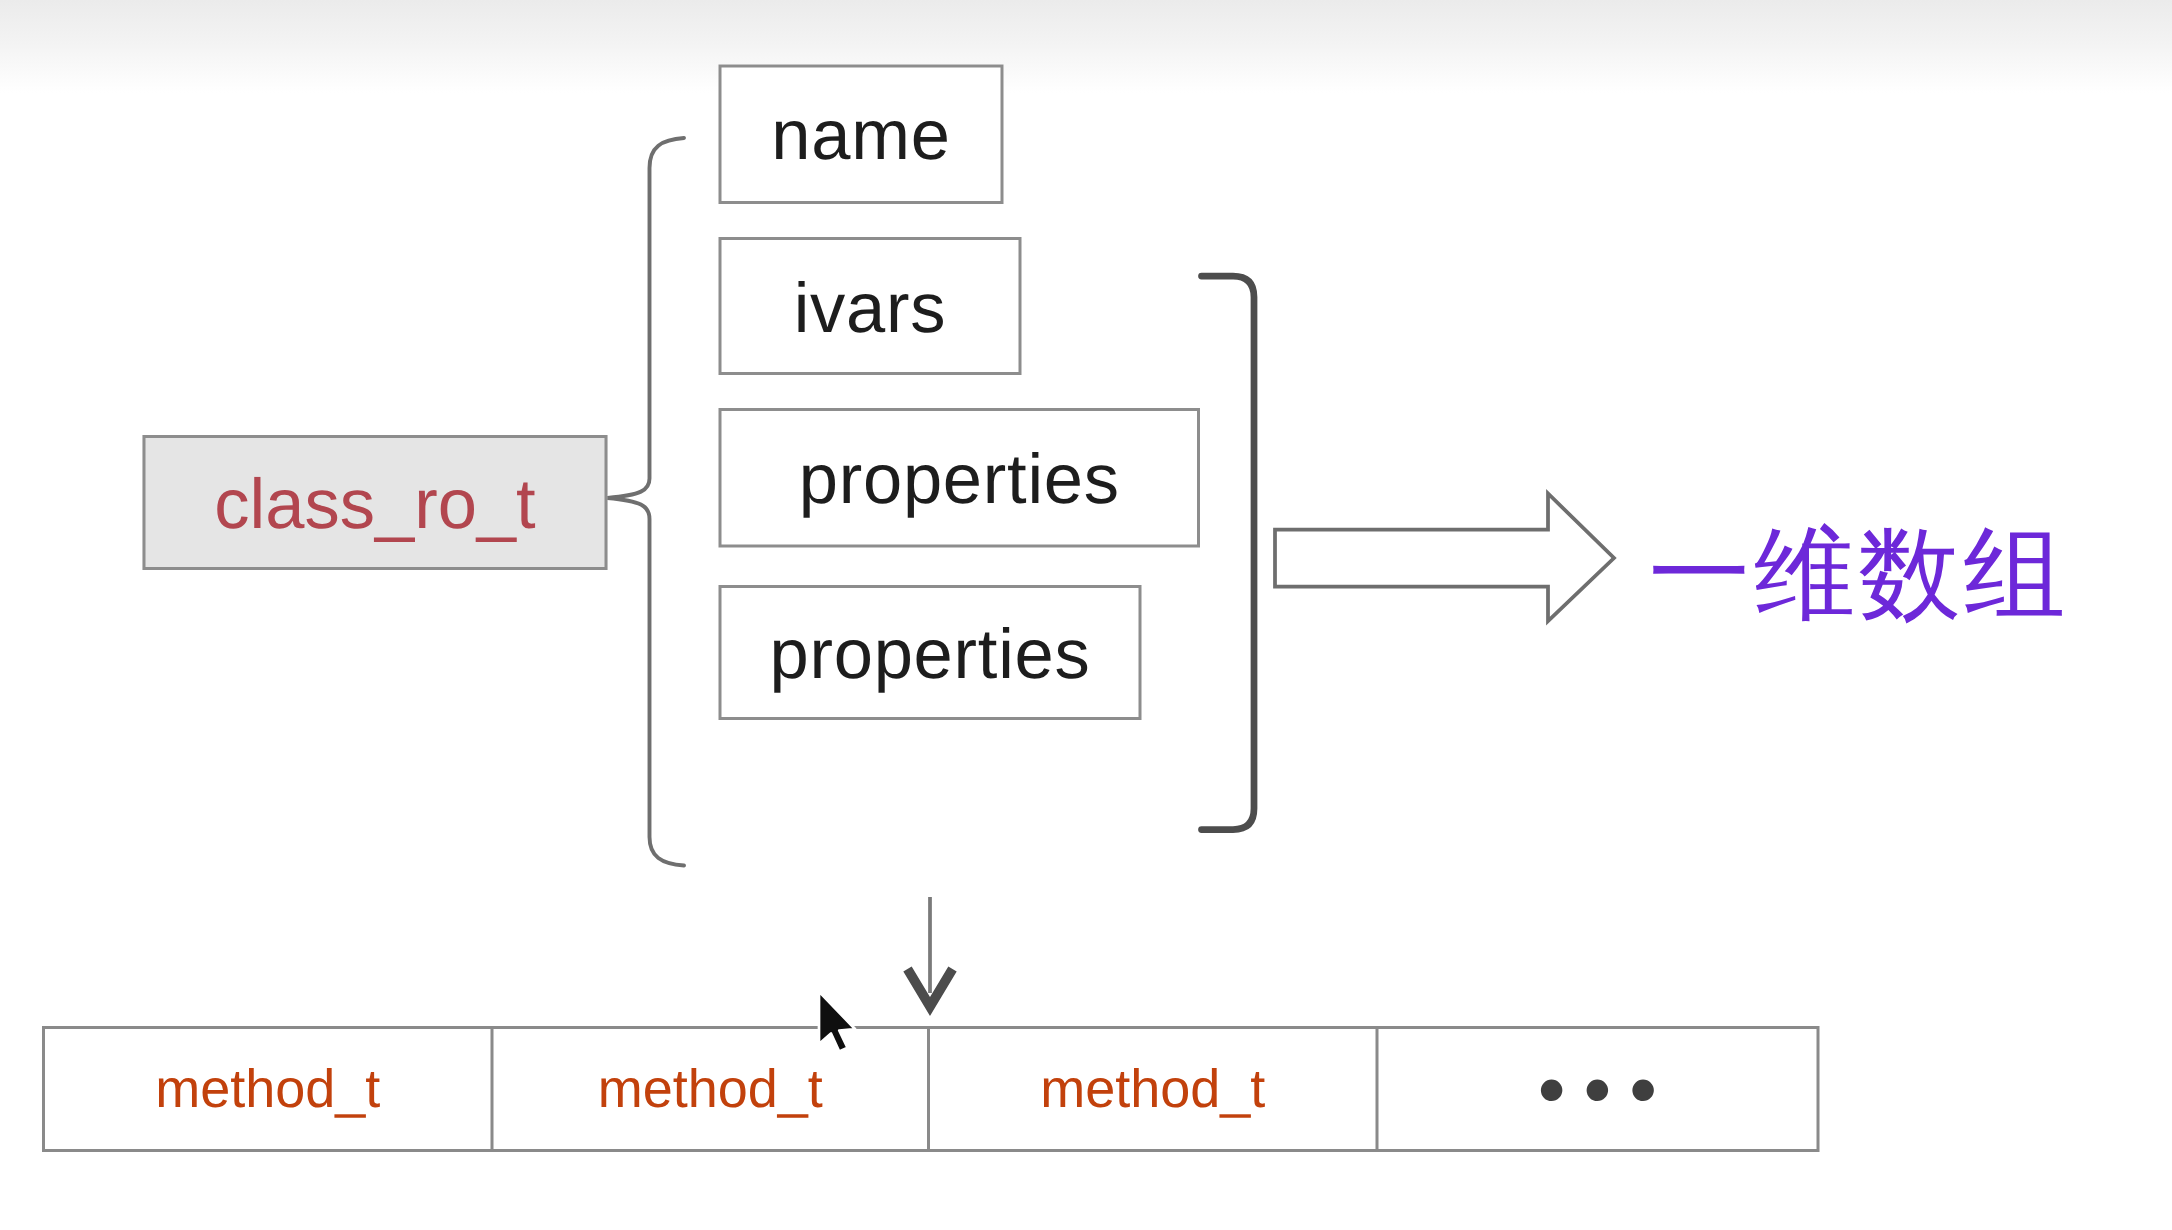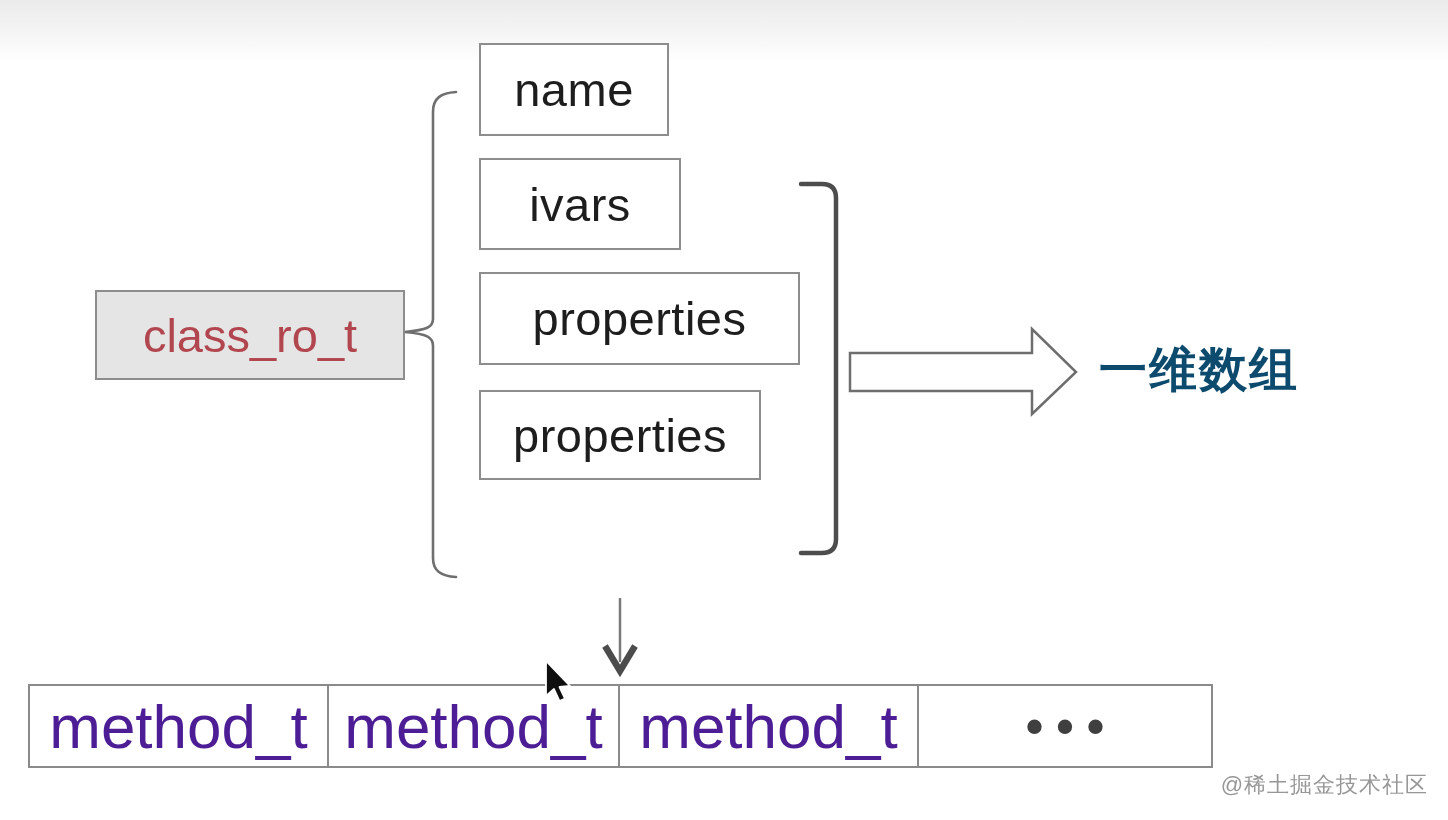--- a/index.html
+++ b/index.html
@@ -14,31 +14,31 @@
     position:absolute;z-index:2;background:#ffffff;border:2px solid #8d8d8d;
     display:flex;align-items:center;justify-content:center;
     font-size:47px;color:#1d1d1d;letter-spacing:0.5px;box-sizing:border-box;margin-left:24px;
   }
   .rootbox{
     position:absolute;z-index:2;background:#e5e5e5;border:2px solid #8d8d8d;
     display:flex;align-items:center;justify-content:center;
     font-size:47px;color:#b2464f;box-sizing:border-box;
   }
   .annotation{
-    position:absolute;z-index:2;font-size:48px;color:#0c4a6e;
-    font-weight:700;letter-spacing:2px;white-space:nowrap;
+    position:absolute;z-index:2;font-size:68px;color:#6d28d9;
+    font-weight:400;letter-spacing:2px;white-space:nowrap;
   }
   .array-row{
     position:absolute;left:28px;top:684px;width:1185px;height:84px;z-index:2;
     display:flex;background:#ffffff;border:2px solid #8a8a8a;box-sizing:border-box;
   }
   .array-cell{
     display:flex;align-items:center;justify-content:center;
     border-right:2px solid #8a8a8a;box-sizing:border-box;
-    font-size:62px;color:#4c1d95;height:100%;
+    font-size:36px;color:#c2410c;height:100%;
   }
   .array-cell:last-child{border-right:none;}
   .c0{width:299px;} .c1{width:291px;} .c2{width:299px;} .c3{width:292px;}
   .ellipsis-cell{
     color:#3f3f3f;font-size:50px;letter-spacing:13px;font-weight:bold;
     padding-left:13px; 
   }
   .watermark{
     position:absolute;right:20px;top:770px;z-index:2;
     font-size:22px;color:rgba(145,145,145,0.95);letter-spacing:1px;white-space:nowrap;
@@ -76,21 +76,20 @@
       <span>method_t</span>
     </div>
     <div class="array-cell c2">
       <span>method_t</span>
     </div>
     <div class="array-cell c3 ellipsis-cell">
       <span>•••</span>
     </div>
   </div>
 
-  <div class="watermark">@稀土掘金技术社区</div>
 
   <svg class="overlay" width="1448" height="820" viewBox="0 0 1448 820">
 
     <path d="M 456 92 C 441 93 433 98 433 112 L 433 319 C 433 327 427 330 405 332 C 427 334 433 337 433 346 L 433 558 C 433 571 441 576 456 577" fill="none" stroke="#6f6f6f" stroke-width="2.6" stroke-linecap="round"></path>
 
     <path d="M 801 184 L 822 184 Q 836 184 836 198 L 836 539 Q 836 553 822 553 L 801 553" fill="none" stroke="#4d4d4d" stroke-width="4.5" stroke-linecap="round"></path>
 
     <polygon points="850,353 1032,353 1032,329 1076,372 1032,414 1032,391 850,391" fill="#ffffff" stroke="#6e6e6e" stroke-width="2.5" stroke-linejoin="miter"></polygon>
 
     <line x1="620" y1="598" x2="620" y2="662" stroke="#7a7a7a" stroke-width="2.5"></line>

